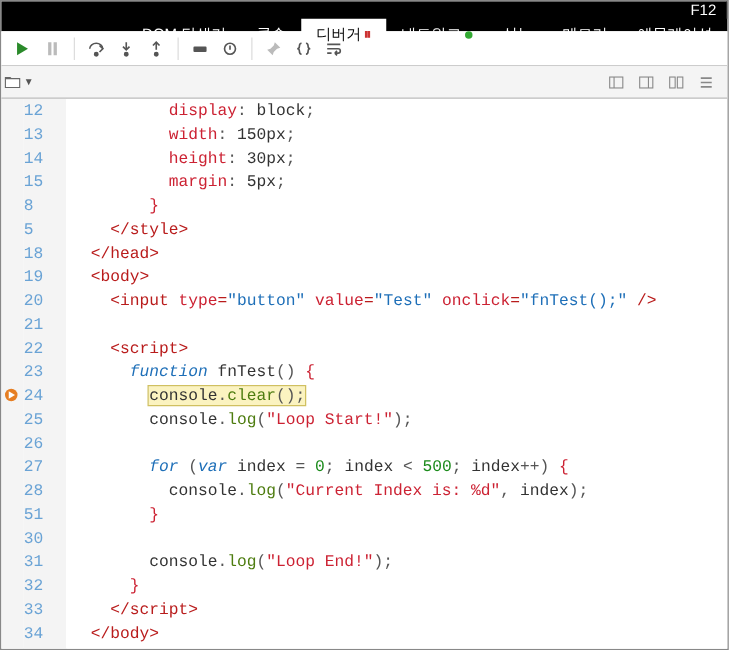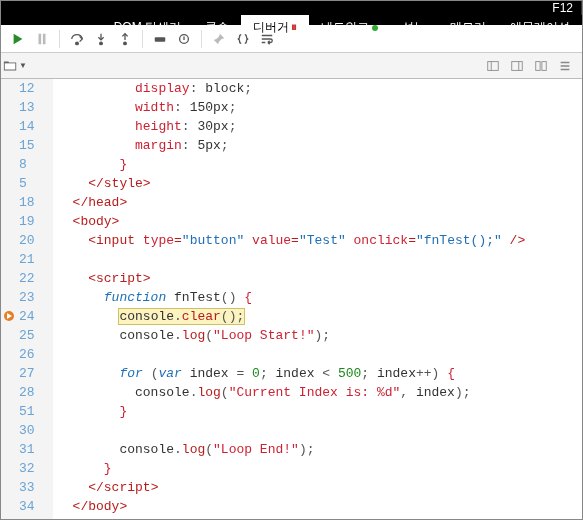--- a/index.html
+++ b/index.html
@@ -35,21 +35,21 @@
 .ln-gutter { width: 34px; background: #f4f4f4; color: #6aa3d5; text-align: left; padding-right: 8px; }
 .ln-gutter div { height: 19px; }
 .code { flex: 1; background: #fff; padding-left: 4px; white-space: pre; color: #333; }
 .code .line { height: 19px; }
 .hl { background: #fbf3c0; outline: 1px solid #d0c060; }
 .t-tag { color: #b91c1c; }
 .t-attr { color: #c23; }
 .t-str { color: #1e6fb8; }
 .t-kw { color: #1e6fb8; font-style: italic; }
 .t-brace { color: #c23; }
-.t-prop { color: #b91c1c; margin-top: 40px; }
+.t-prop { color: #4d7c0f; margin-top: 40px; }
 .t-punc { color: #555; }
 .t-num { color: #1a8a1a; }
 .t-text { color: #333; }
 </style>
 </head>
 <body>
 
 <div class="topbar">
   <div class="f12">F12</div>
   <div class="tabs" id="top-tabs">

